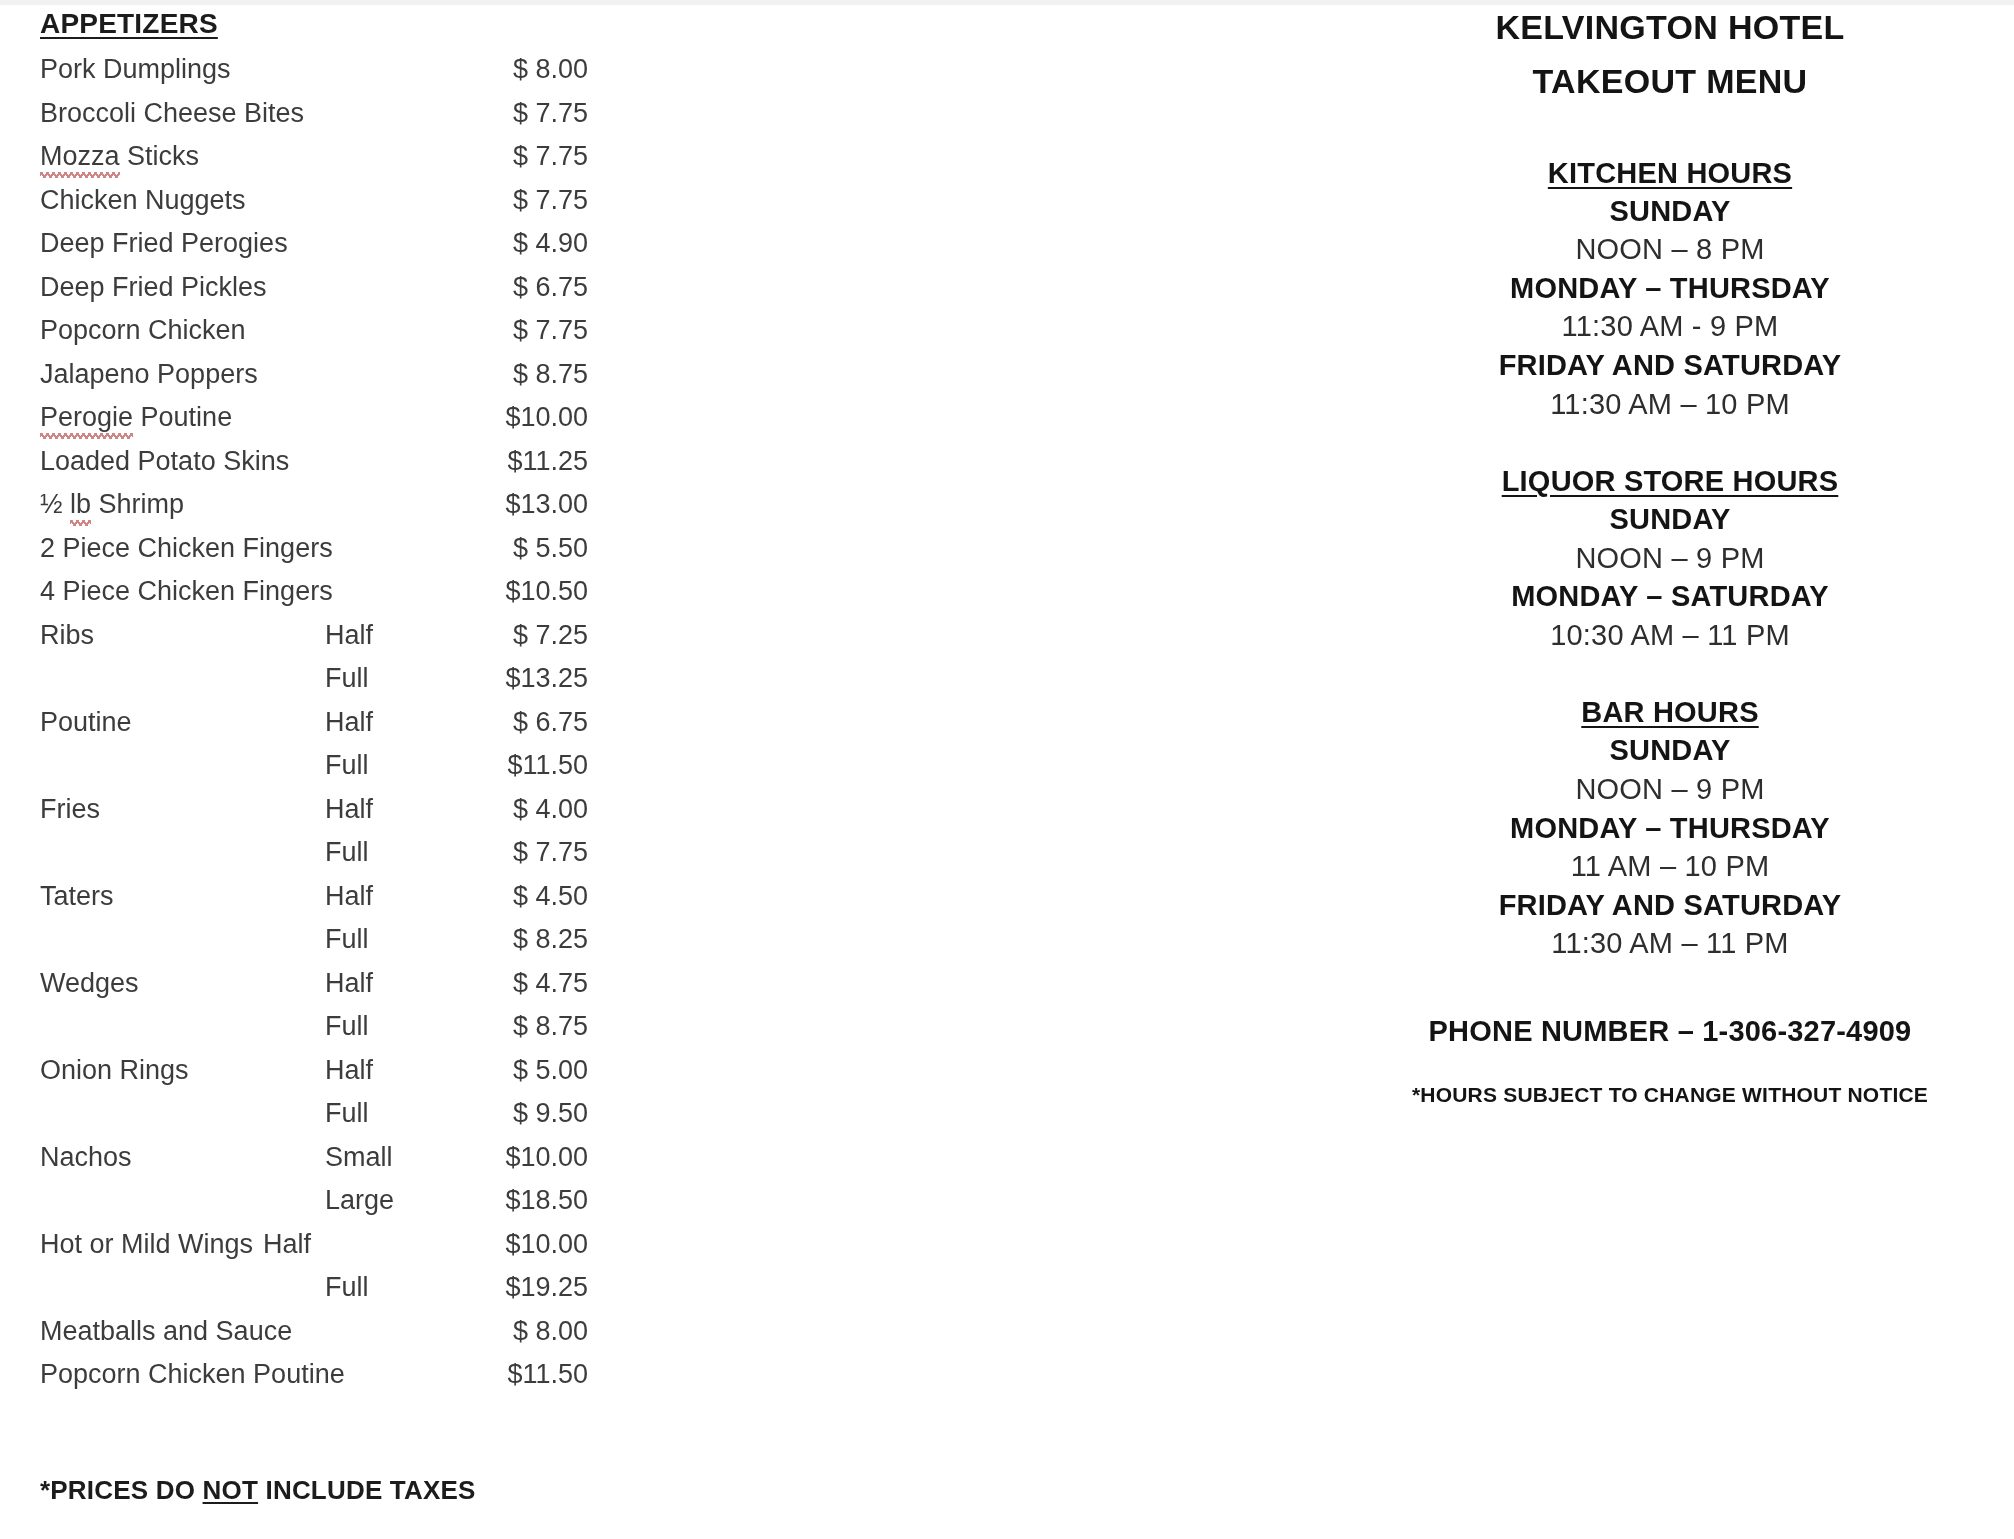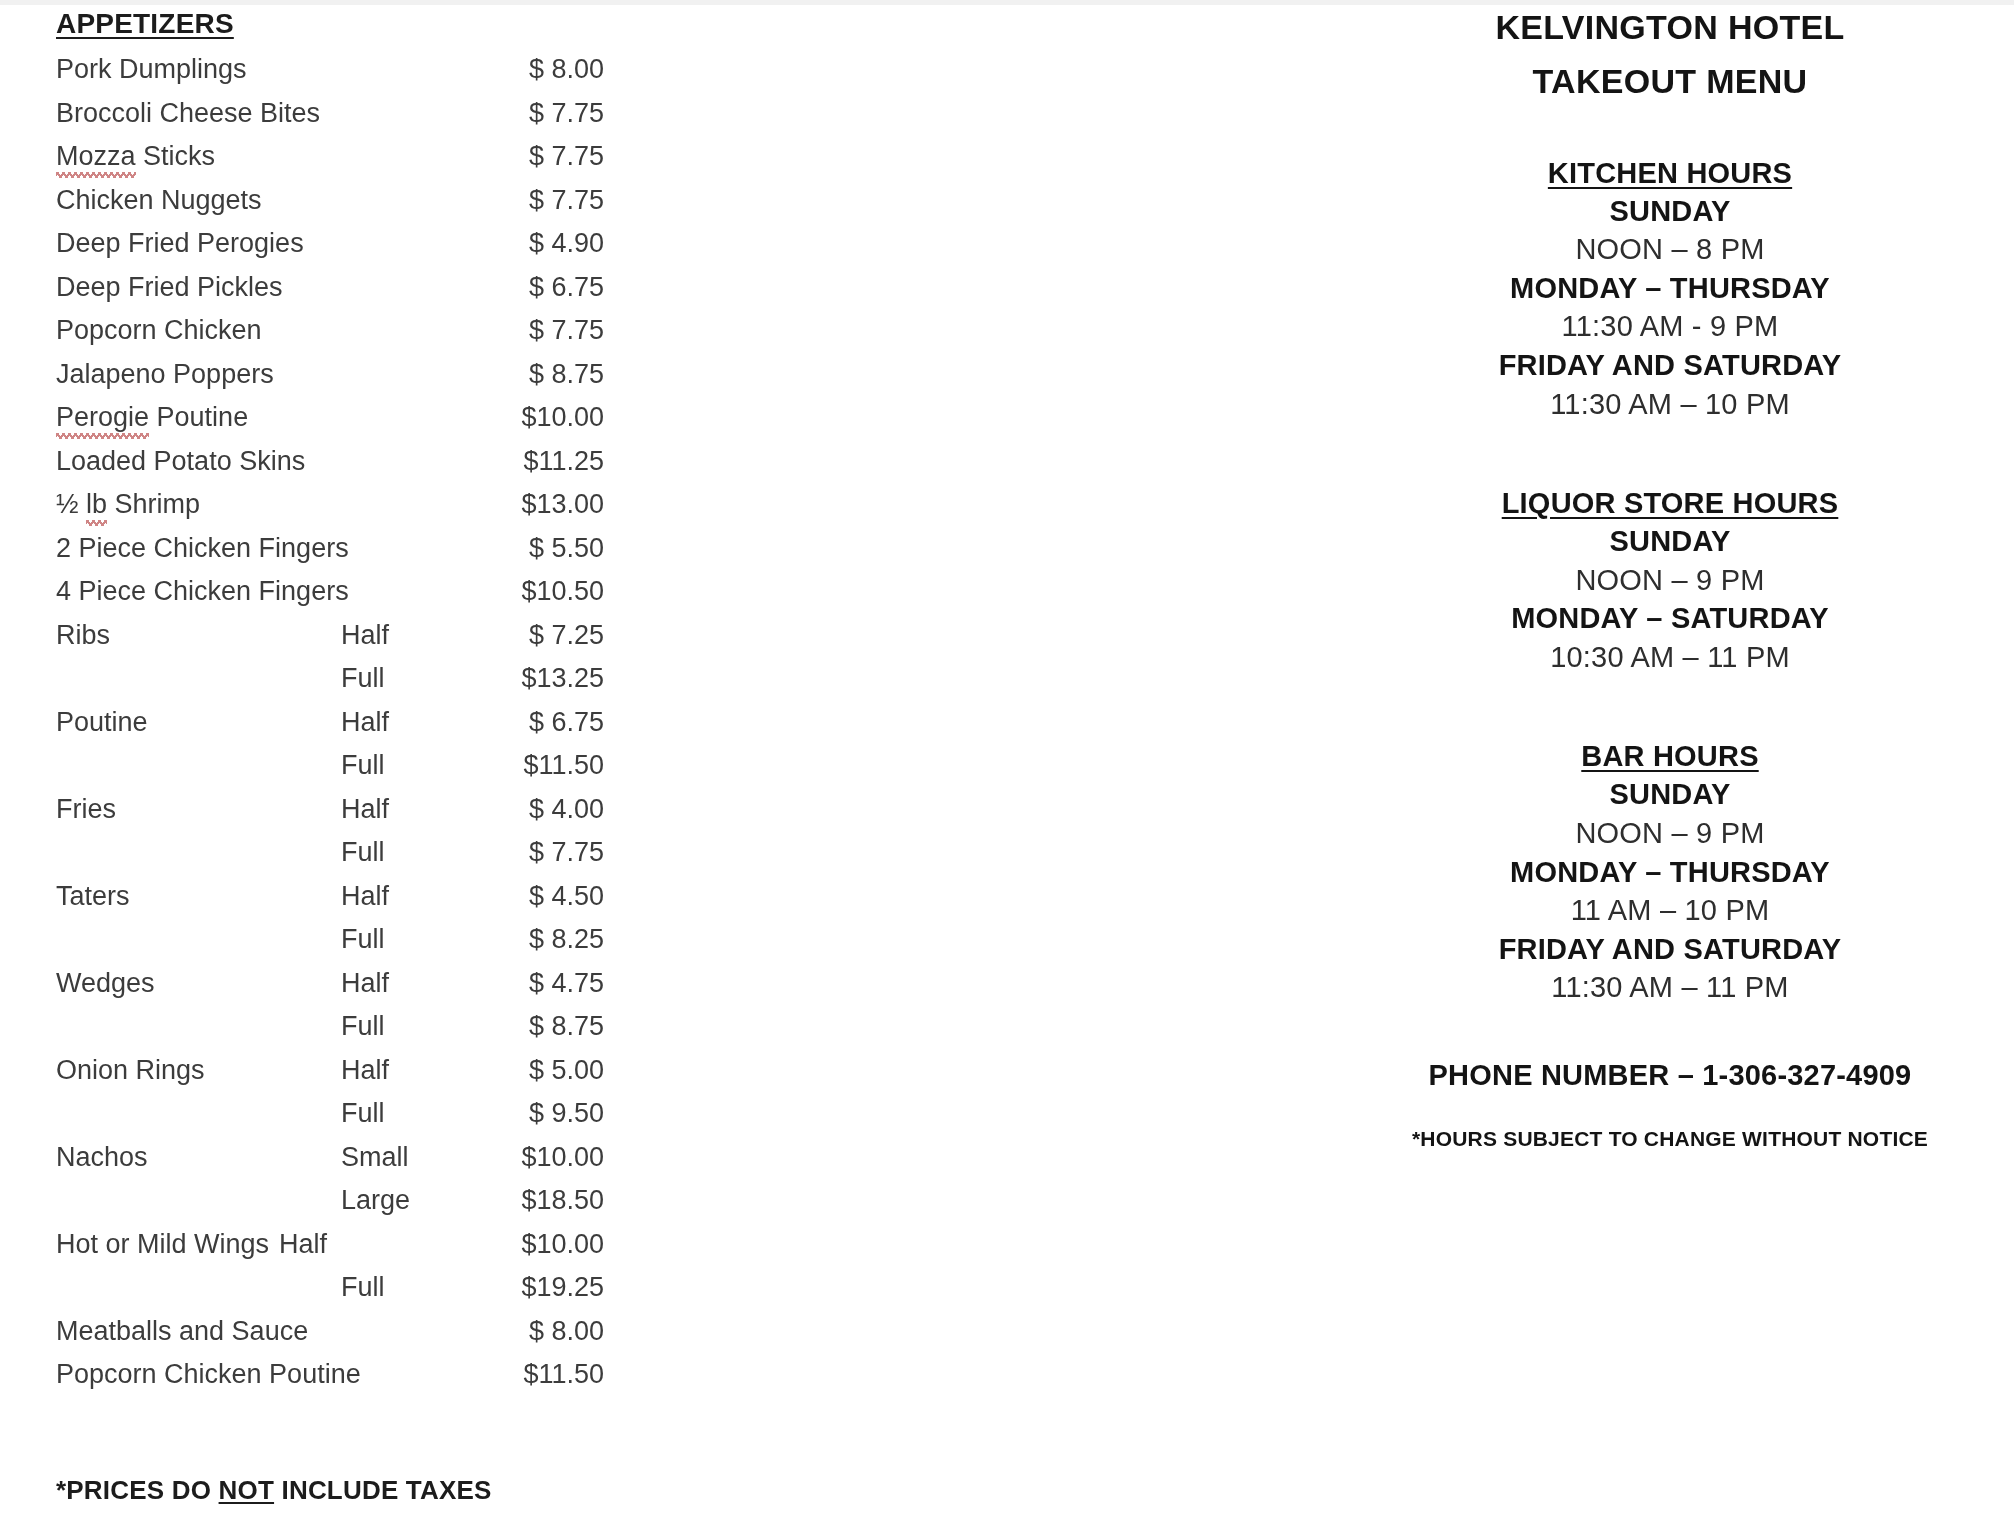--- a/index.html
+++ b/index.html
@@ -21,21 +21,21 @@
     top: 0; left: 0;
     width: 2014px;
     height: 5px;
     background: #f1f1f1;
   }
 
   
   .left-col {
     position: absolute;
     top: 0;
-    left: 16px;
+    left: 0;
     width: 760px;
     padding: 8px 0 0 40px;
     box-sizing: border-box;
   }
 
   .section-heading {
     font-size: 28px;
     font-weight: bold;
     color: #1c1c1c;
     letter-spacing: 0.2px;
@@ -139,21 +139,21 @@
   }
 
   .menu-title {
     font-size: 34px;
     font-weight: bold;
     line-height: 1.6;
     letter-spacing: 0.3px;
   }
 
   .hours-block {
-    margin-top: 64px;
+    margin-top: 42px;
   }
   .hours-block.first { margin-top: 48px; }
 
   .hours-heading {
     font-size: 29px;
     font-weight: bold;
     text-decoration: underline;
     text-underline-offset: 4px;
     letter-spacing: 0.2px;
     display: inline-block;

